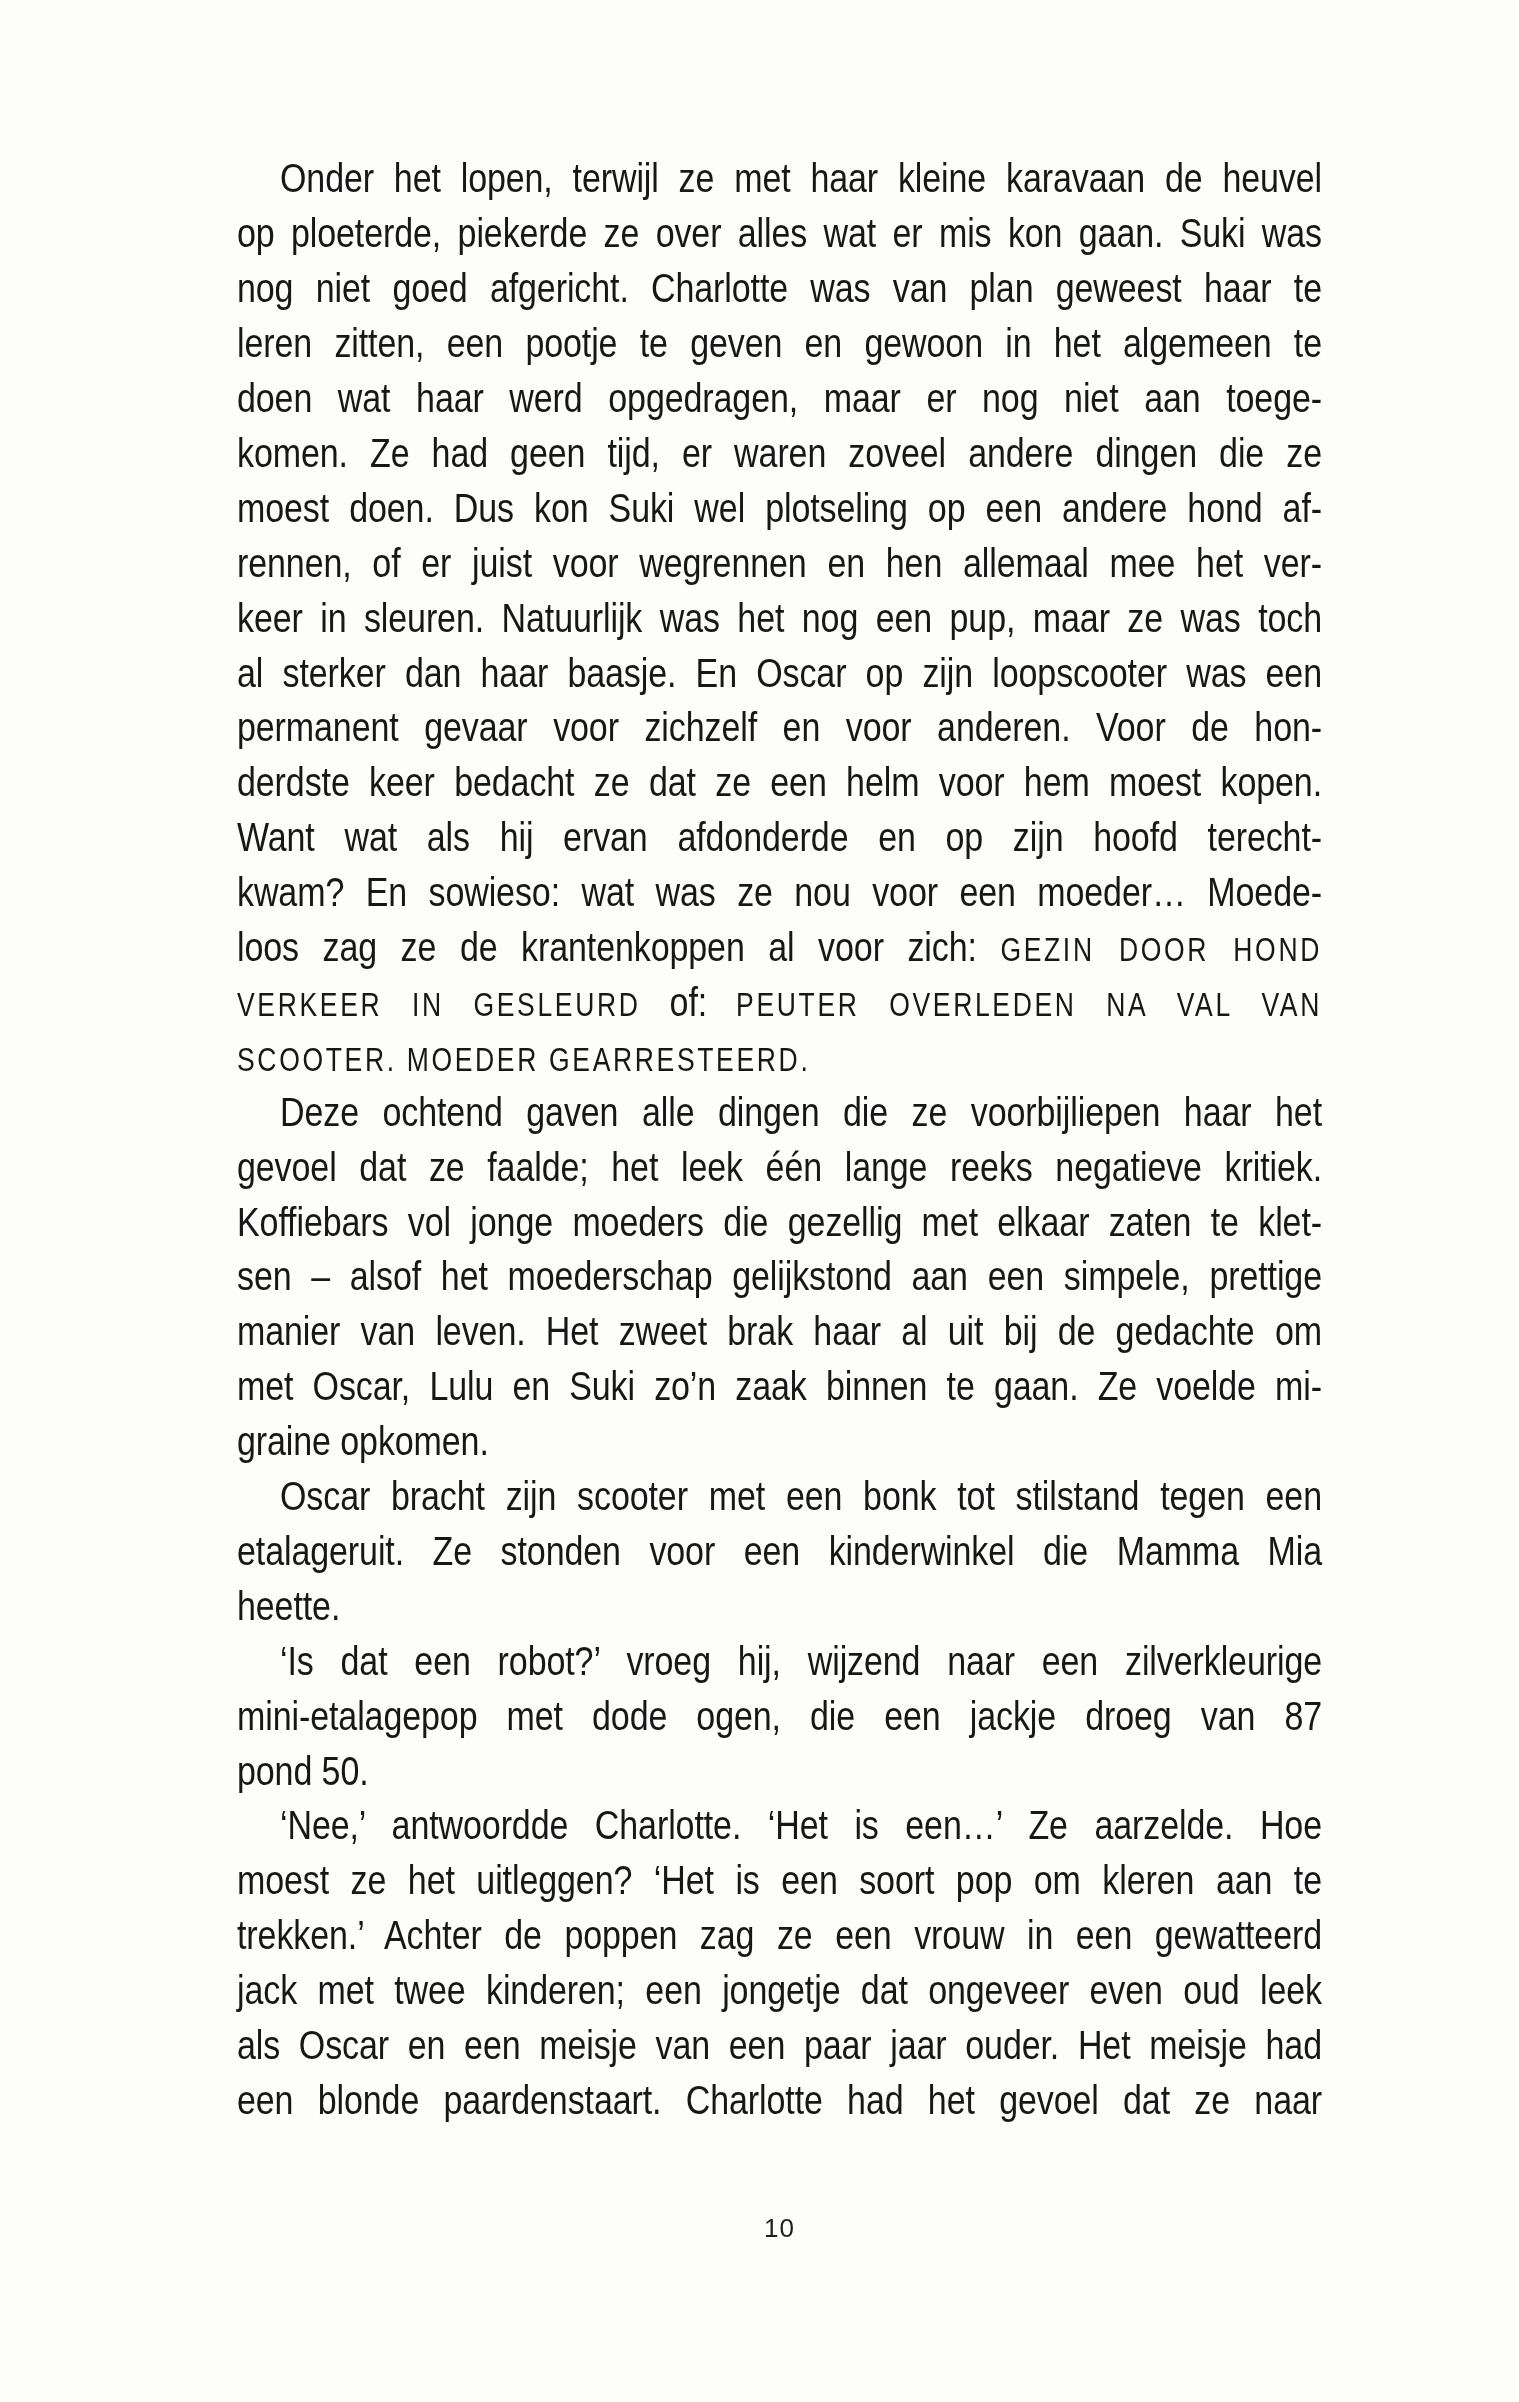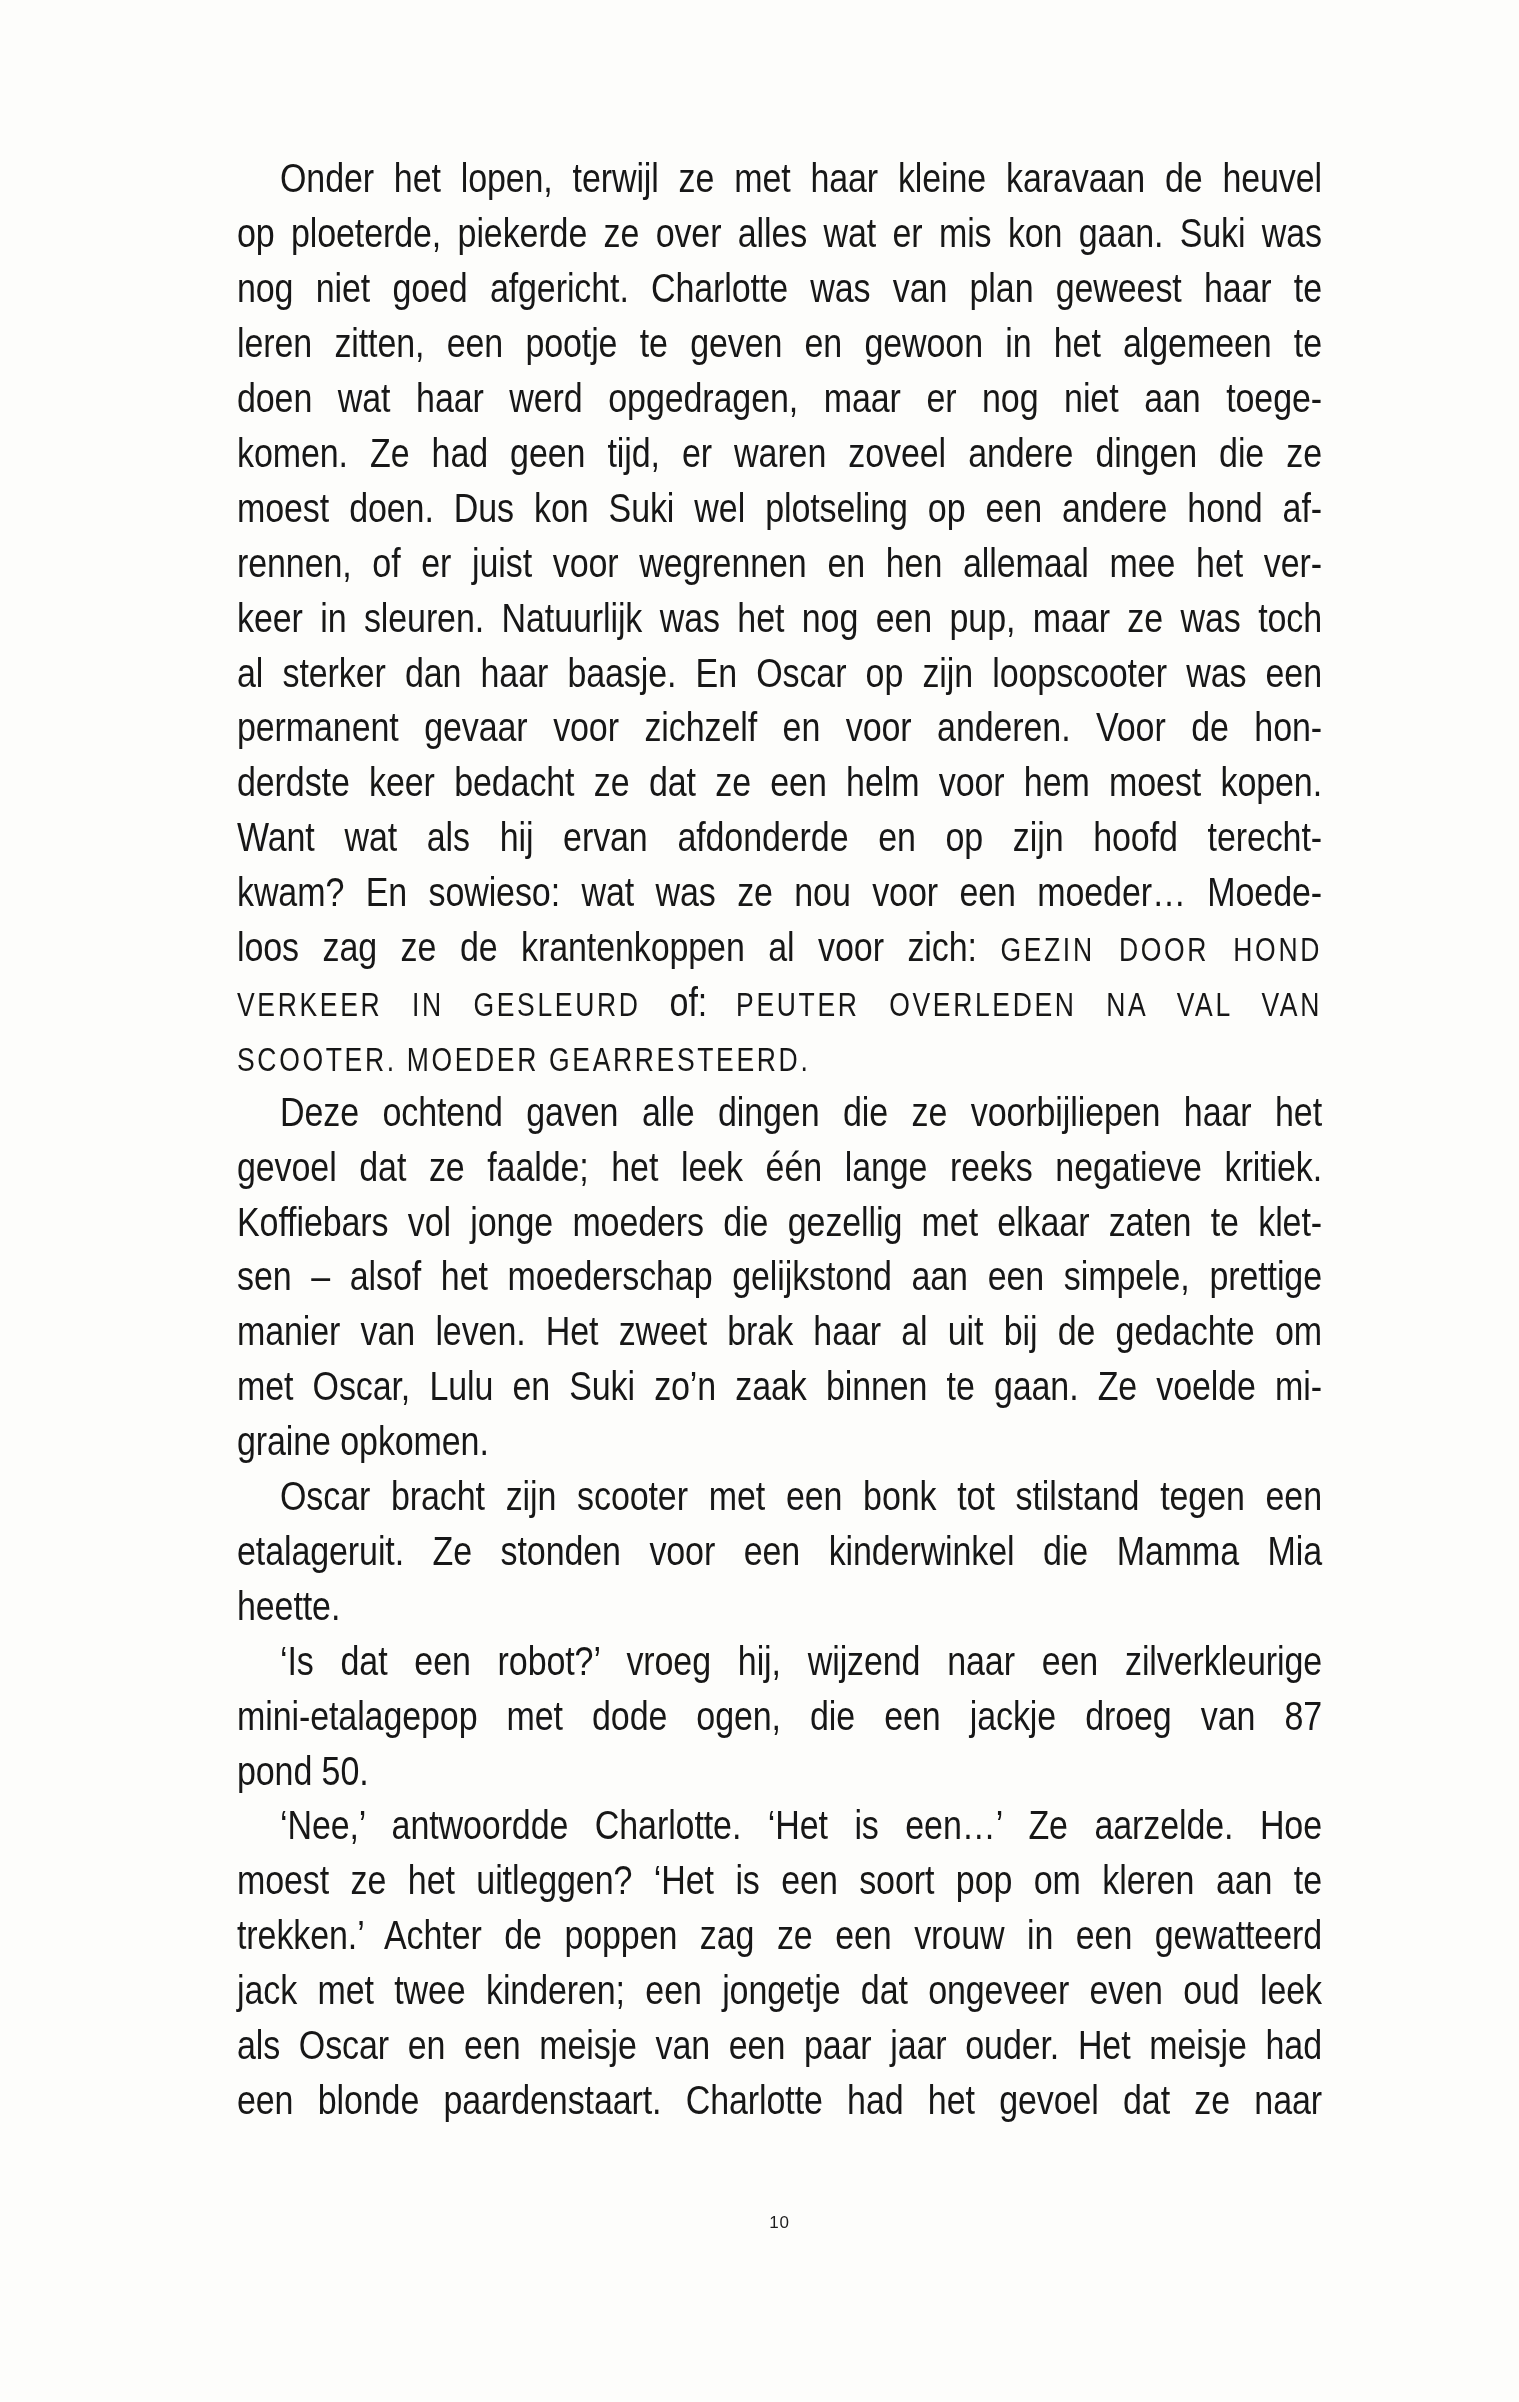--- a/index.html
+++ b/index.html
@@ -43,21 +43,21 @@
   .sc {
     font-size: 0.78em;
     letter-spacing: 0.10em;
   }
   .folio {
     position: absolute;
     left: 237px;
     top: 2213px;
     width: 1085px;
     text-align: center;
-    font-size: 17px;
+    font-size: 26px;
     letter-spacing: 0.04em;
     color: #1d1d1d;
   }
 </style>
 </head>
 <body>
 
 <div class="page">
   <div class="text-block">
       <div class="line indent"><span>Onder het lopen, terwijl ze met haar kleine karavaan de heuvel</span></div>

